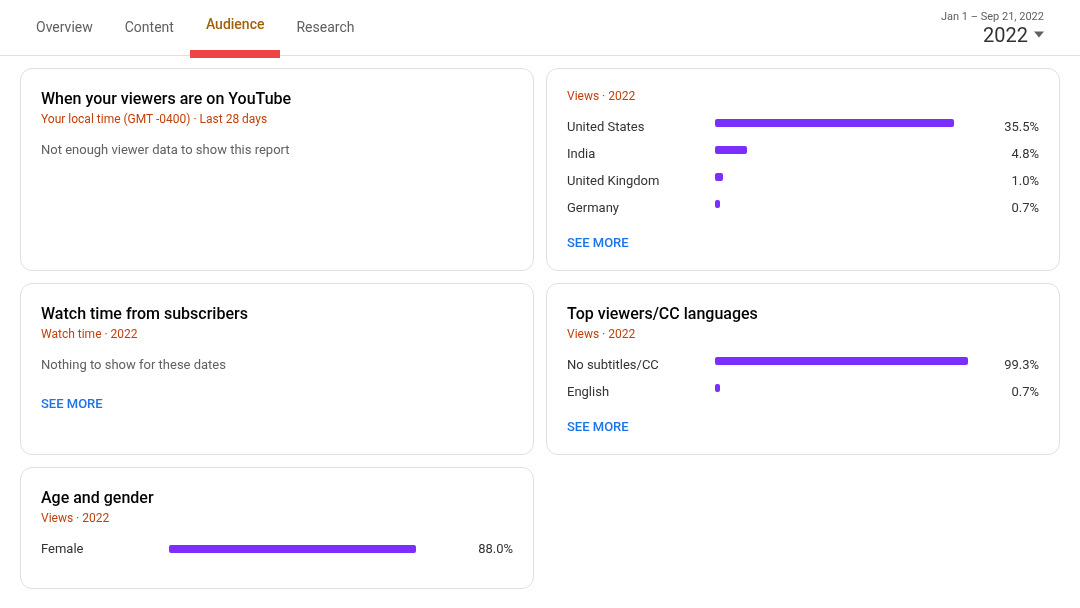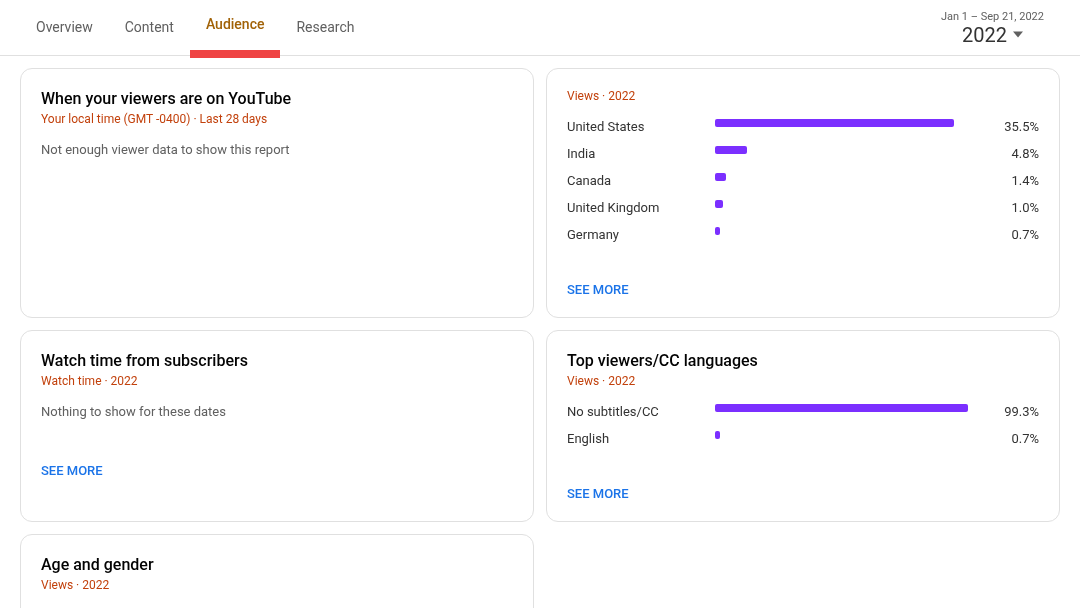--- a/index.html
+++ b/index.html
@@ -49,21 +49,21 @@
     .date-range-label {
       font-size: 11px;
       color: #606060;
     }
     .date-year {
       font-size: 20px;
       color: #333;
       font-weight: 400;
       display: flex;
       align-items: center;
-      justify-content: center;
+      justify-content: flex-end;
       gap: 6px;
     }
     .chevron-down {
       width: 0;
       height: 0;
       border-left: 5px solid transparent;
       border-right: 5px solid transparent;
       border-top: 6px solid #606060;
       display: inline-block;
     }
@@ -130,21 +130,21 @@
       font-size: 13px;
       color: #333;
       flex-shrink: 0;
     }
 
     
     .see-more {
       color: #1a73e8;
       font-size: 13px;
       font-weight: 500;
-      margin-top: 28px;
+      margin-top: 8px;
       cursor: pointer;
       display: inline-block;
     }
 
     
     .gender-bar-row {
       display: flex;
       align-items: center;
       margin-bottom: 12px;
       gap: 8px;
@@ -209,27 +209,20 @@
     </div>
 
     <div class="bar-row">
       <div class="bar-label">India</div>
       <div class="bar-track">
         <div class="bar-fill" style="width: 12%;"></div>
       </div>
       <div class="bar-value">4.8%</div>
     </div>
 
-    <div class="bar-row">
-      <div class="bar-label">Canada</div>
-      <div class="bar-track">
-        <div class="bar-fill" style="width: 4%;"></div>
-      </div>
-      <div class="bar-value">1.4%</div>
-    </div>
 
     <div class="bar-row">
       <div class="bar-label">United Kingdom</div>
       <div class="bar-track">
         <div class="bar-fill" style="width: 3%;"></div>
       </div>
       <div class="bar-value">1.0%</div>
     </div>
 
     <div class="bar-row">

